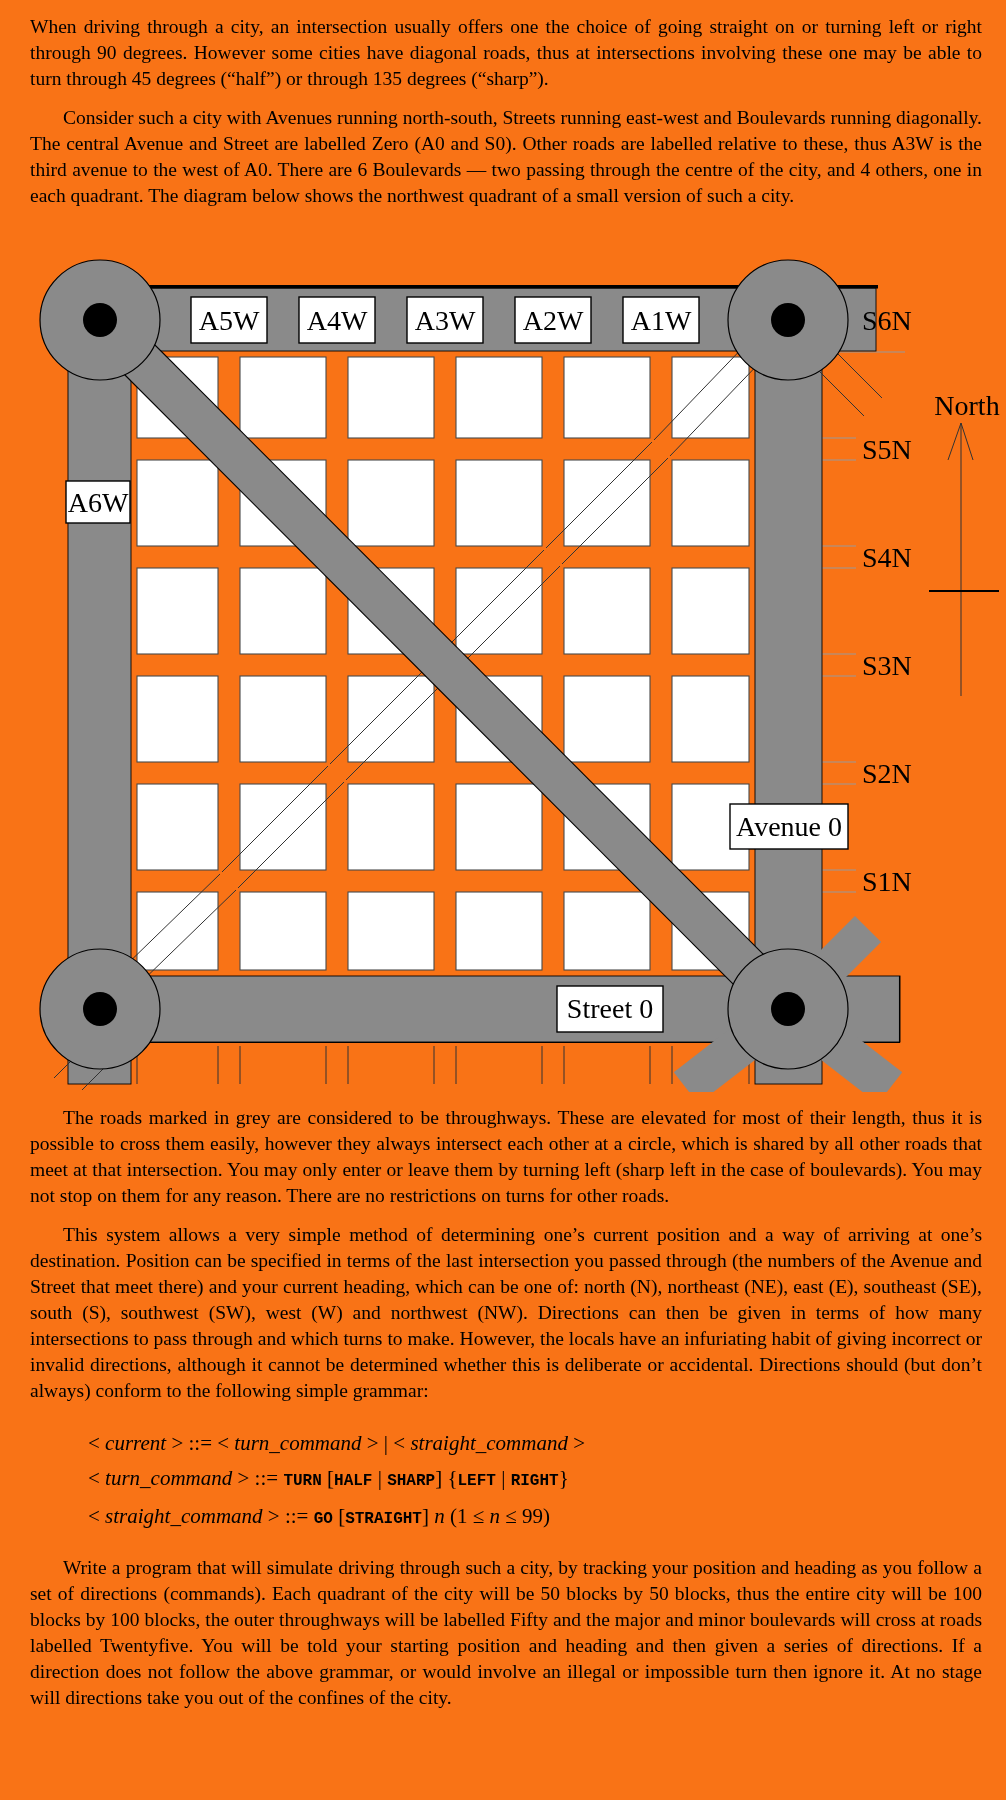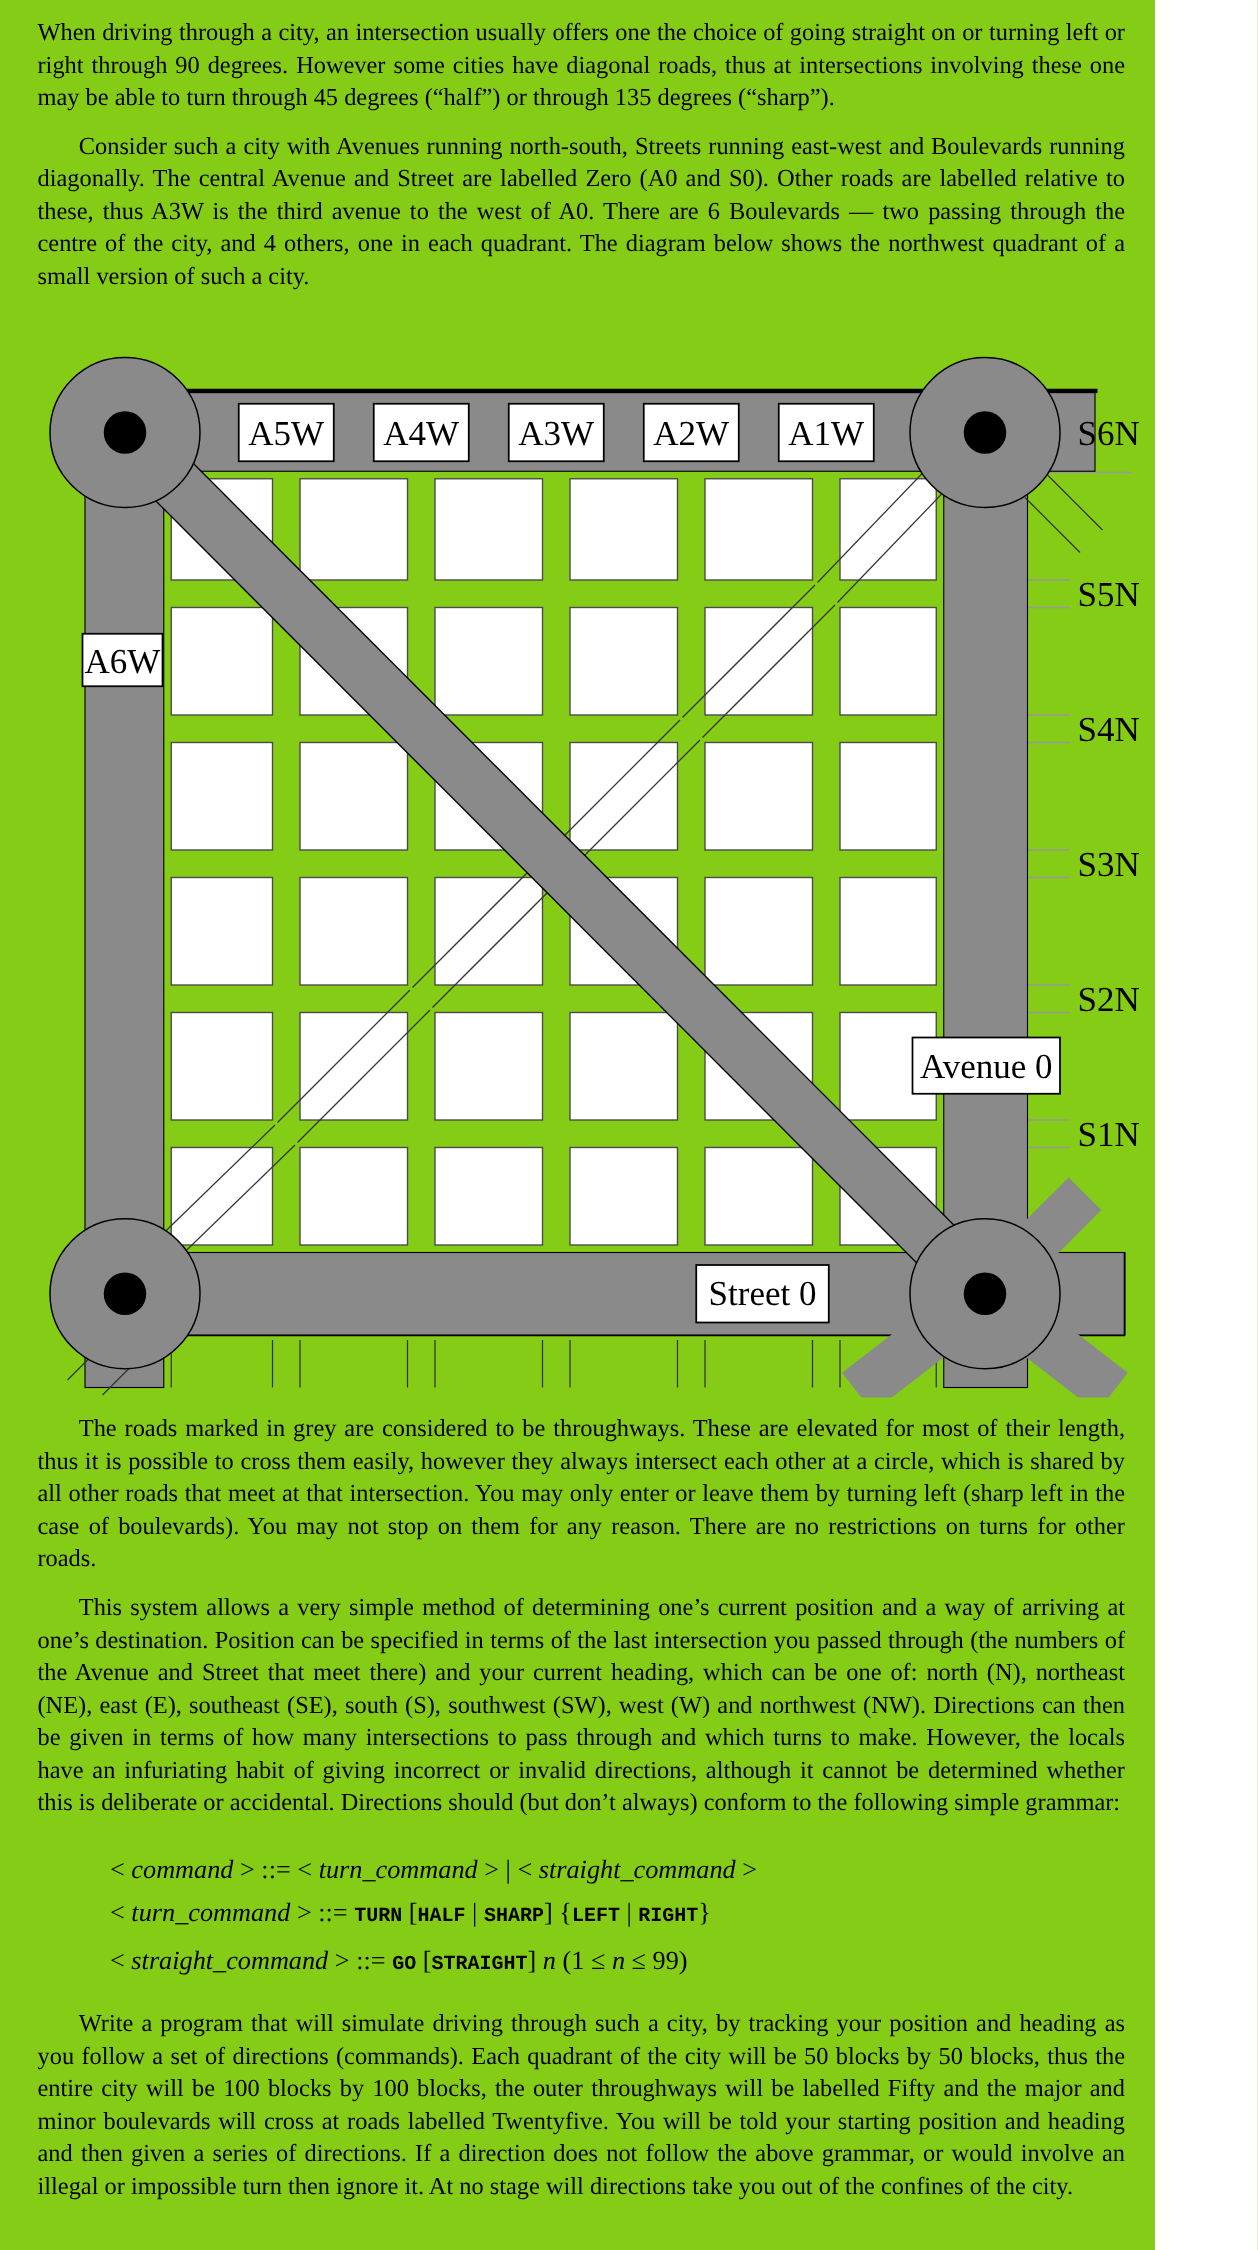--- a/index.html
+++ b/index.html
@@ -1,16 +1,16 @@
 <!DOCTYPE html>
 <html><head>
 <meta charset="utf-8">
 <style>
   html,body{margin:0;padding:0;background:#ffffff;}
-  .page{width:924px;height:1800px;background:#84cc16;color:#000;
+  .page{width:1006px;height:1800px;background:#f97316;color:#000;
         font-family:"Liberation Serif",serif;font-size:19.5px;line-height:26px;
         overflow:hidden;position:relative;}
   .para{margin:13px 24px 13px 30px;text-align:justify;text-indent:33px;}
   .para.noindent{text-indent:0;margin-top:14px;}
   svg.map{display:block;margin:2px 0 0 0;}
   .band{fill:#8a8a8a;stroke:#000;stroke-width:0.9;}
   .cir{fill:#8a8a8a;stroke:#000;stroke-width:1.2;}
   .dot{fill:#000;}
   .blk{fill:#ffffff;stroke:#4a4a4a;stroke-width:1.1;}
   .thin{stroke:#333;stroke-width:1;fill:none;}
@@ -171,19 +171,19 @@
     <line class="thin" x1="961" y1="201" x2="961" y2="474"></line>
     <line class="thin" x1="961" y1="201" x2="948" y2="238"></line>
     <line class="thin" x1="961" y1="201" x2="973" y2="238"></line>
     <line x1="929" y1="369" x2="999" y2="369" stroke="#000" stroke-width="2"></line>
   </svg>
 
   <p class="para">The roads marked in grey are considered to be throughways. These are elevated for most of their length, thus it is possible to cross them easily, however they always intersect each other at a circle, which is shared by all other roads that meet at that intersection. You may only enter or leave them by turning left (sharp left in the case of boulevards). You may not stop on them for any reason. There are no restrictions on turns for other roads.</p>
   <p class="para">This system allows a very simple method of determining one’s current position and a way of arriving at one’s destination. Position can be specified in terms of the last intersection you passed through (the numbers of the Avenue and Street that meet there) and your current heading, which can be one of: north (N), northeast (NE), east (E), southeast (SE), south (S), southwest (SW), west (W) and northwest (NW). Directions can then be given in terms of how many intersections to pass through and which turns to make. However, the locals have an infuriating habit of giving incorrect or invalid directions, although it cannot be determined whether this is deliberate or accidental. Directions should (but don’t always) conform to the following simple grammar:</p>
 
   <div class="grammar">
-    <div class="gline"><span class="g-plain">&lt; </span><span class="g-math">command</span><span class="g-plain"> &gt; ::= &lt; </span><span class="g-math">turn_command</span><span class="g-plain"> &gt; | &lt; </span><span class="g-math">straight_command</span><span class="g-plain"> &gt;</span></div>
+    <div class="gline"><span class="g-plain">&lt; </span><span class="g-math">current</span><span class="g-plain"> &gt; ::= &lt; </span><span class="g-math">turn_command</span><span class="g-plain"> &gt; | &lt; </span><span class="g-math">straight_command</span><span class="g-plain"> &gt;</span></div>
     <div class="gline"><span class="g-plain">&lt; </span><span class="g-math">turn_command</span><span class="g-plain"> &gt; ::= </span><span class="g-code">TURN</span><span class="g-plain"> [</span><span class="g-code">HALF</span><span class="g-plain"> | </span><span class="g-code">SHARP</span><span class="g-plain">] {</span><span class="g-code">LEFT</span><span class="g-plain"> | </span><span class="g-code">RIGHT</span><span class="g-plain">}</span></div>
     <div class="gline"><span class="g-plain">&lt; </span><span class="g-math">straight_command</span><span class="g-plain"> &gt; ::= </span><span class="g-code">GO</span><span class="g-plain"> [</span><span class="g-code">STRAIGHT</span><span class="g-plain">] </span><span class="g-math">n</span><span class="g-plain"> (1 ≤ </span><span class="g-math">n</span><span class="g-plain"> ≤ 99)</span></div>
   </div>
 
   <p class="para">Write a program that will simulate driving through such a city, by tracking your position and heading as you follow a set of directions (commands). Each quadrant of the city will be 50 blocks by 50 blocks, thus the entire city will be 100 blocks by 100 blocks, the outer throughways will be labelled Fifty and the major and minor boulevards will cross at roads labelled Twentyfive. You will be told your starting position and heading and then given a series of directions. If a direction does not follow the above grammar, or would involve an illegal or impossible turn then ignore it. At no stage will directions take you out of the confines of the city.</p>
 </div>
 
 </body></html>

